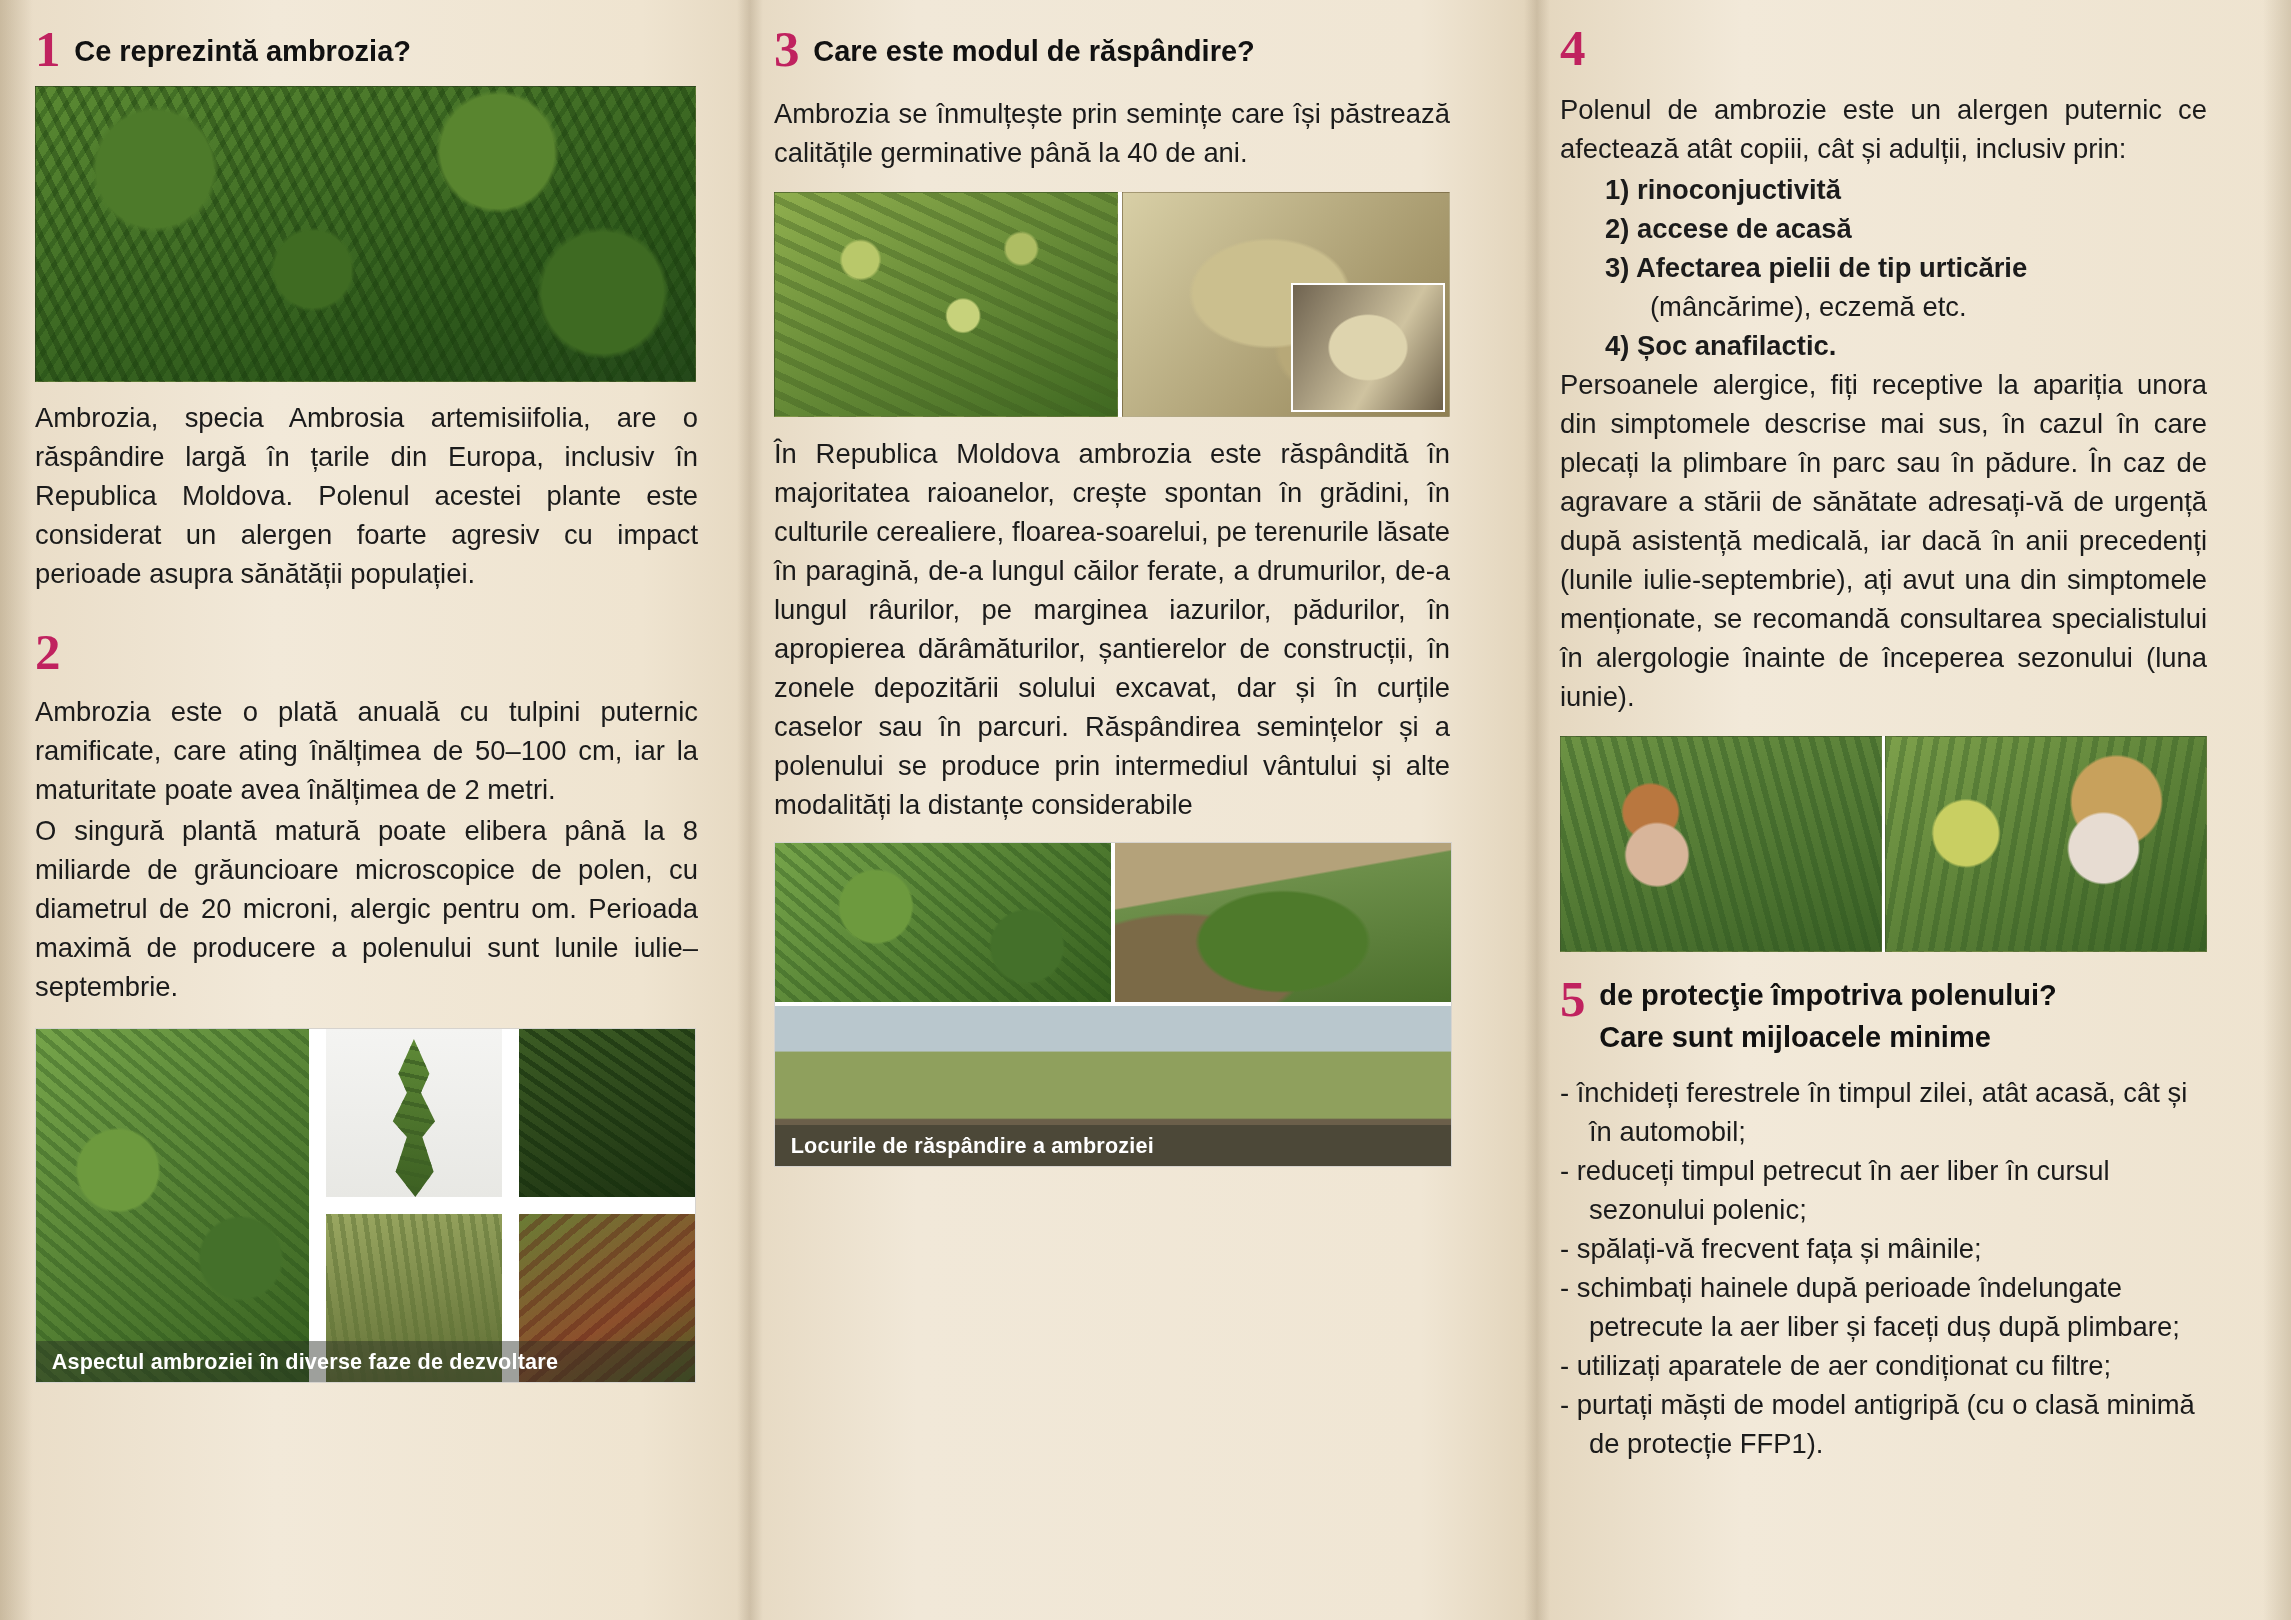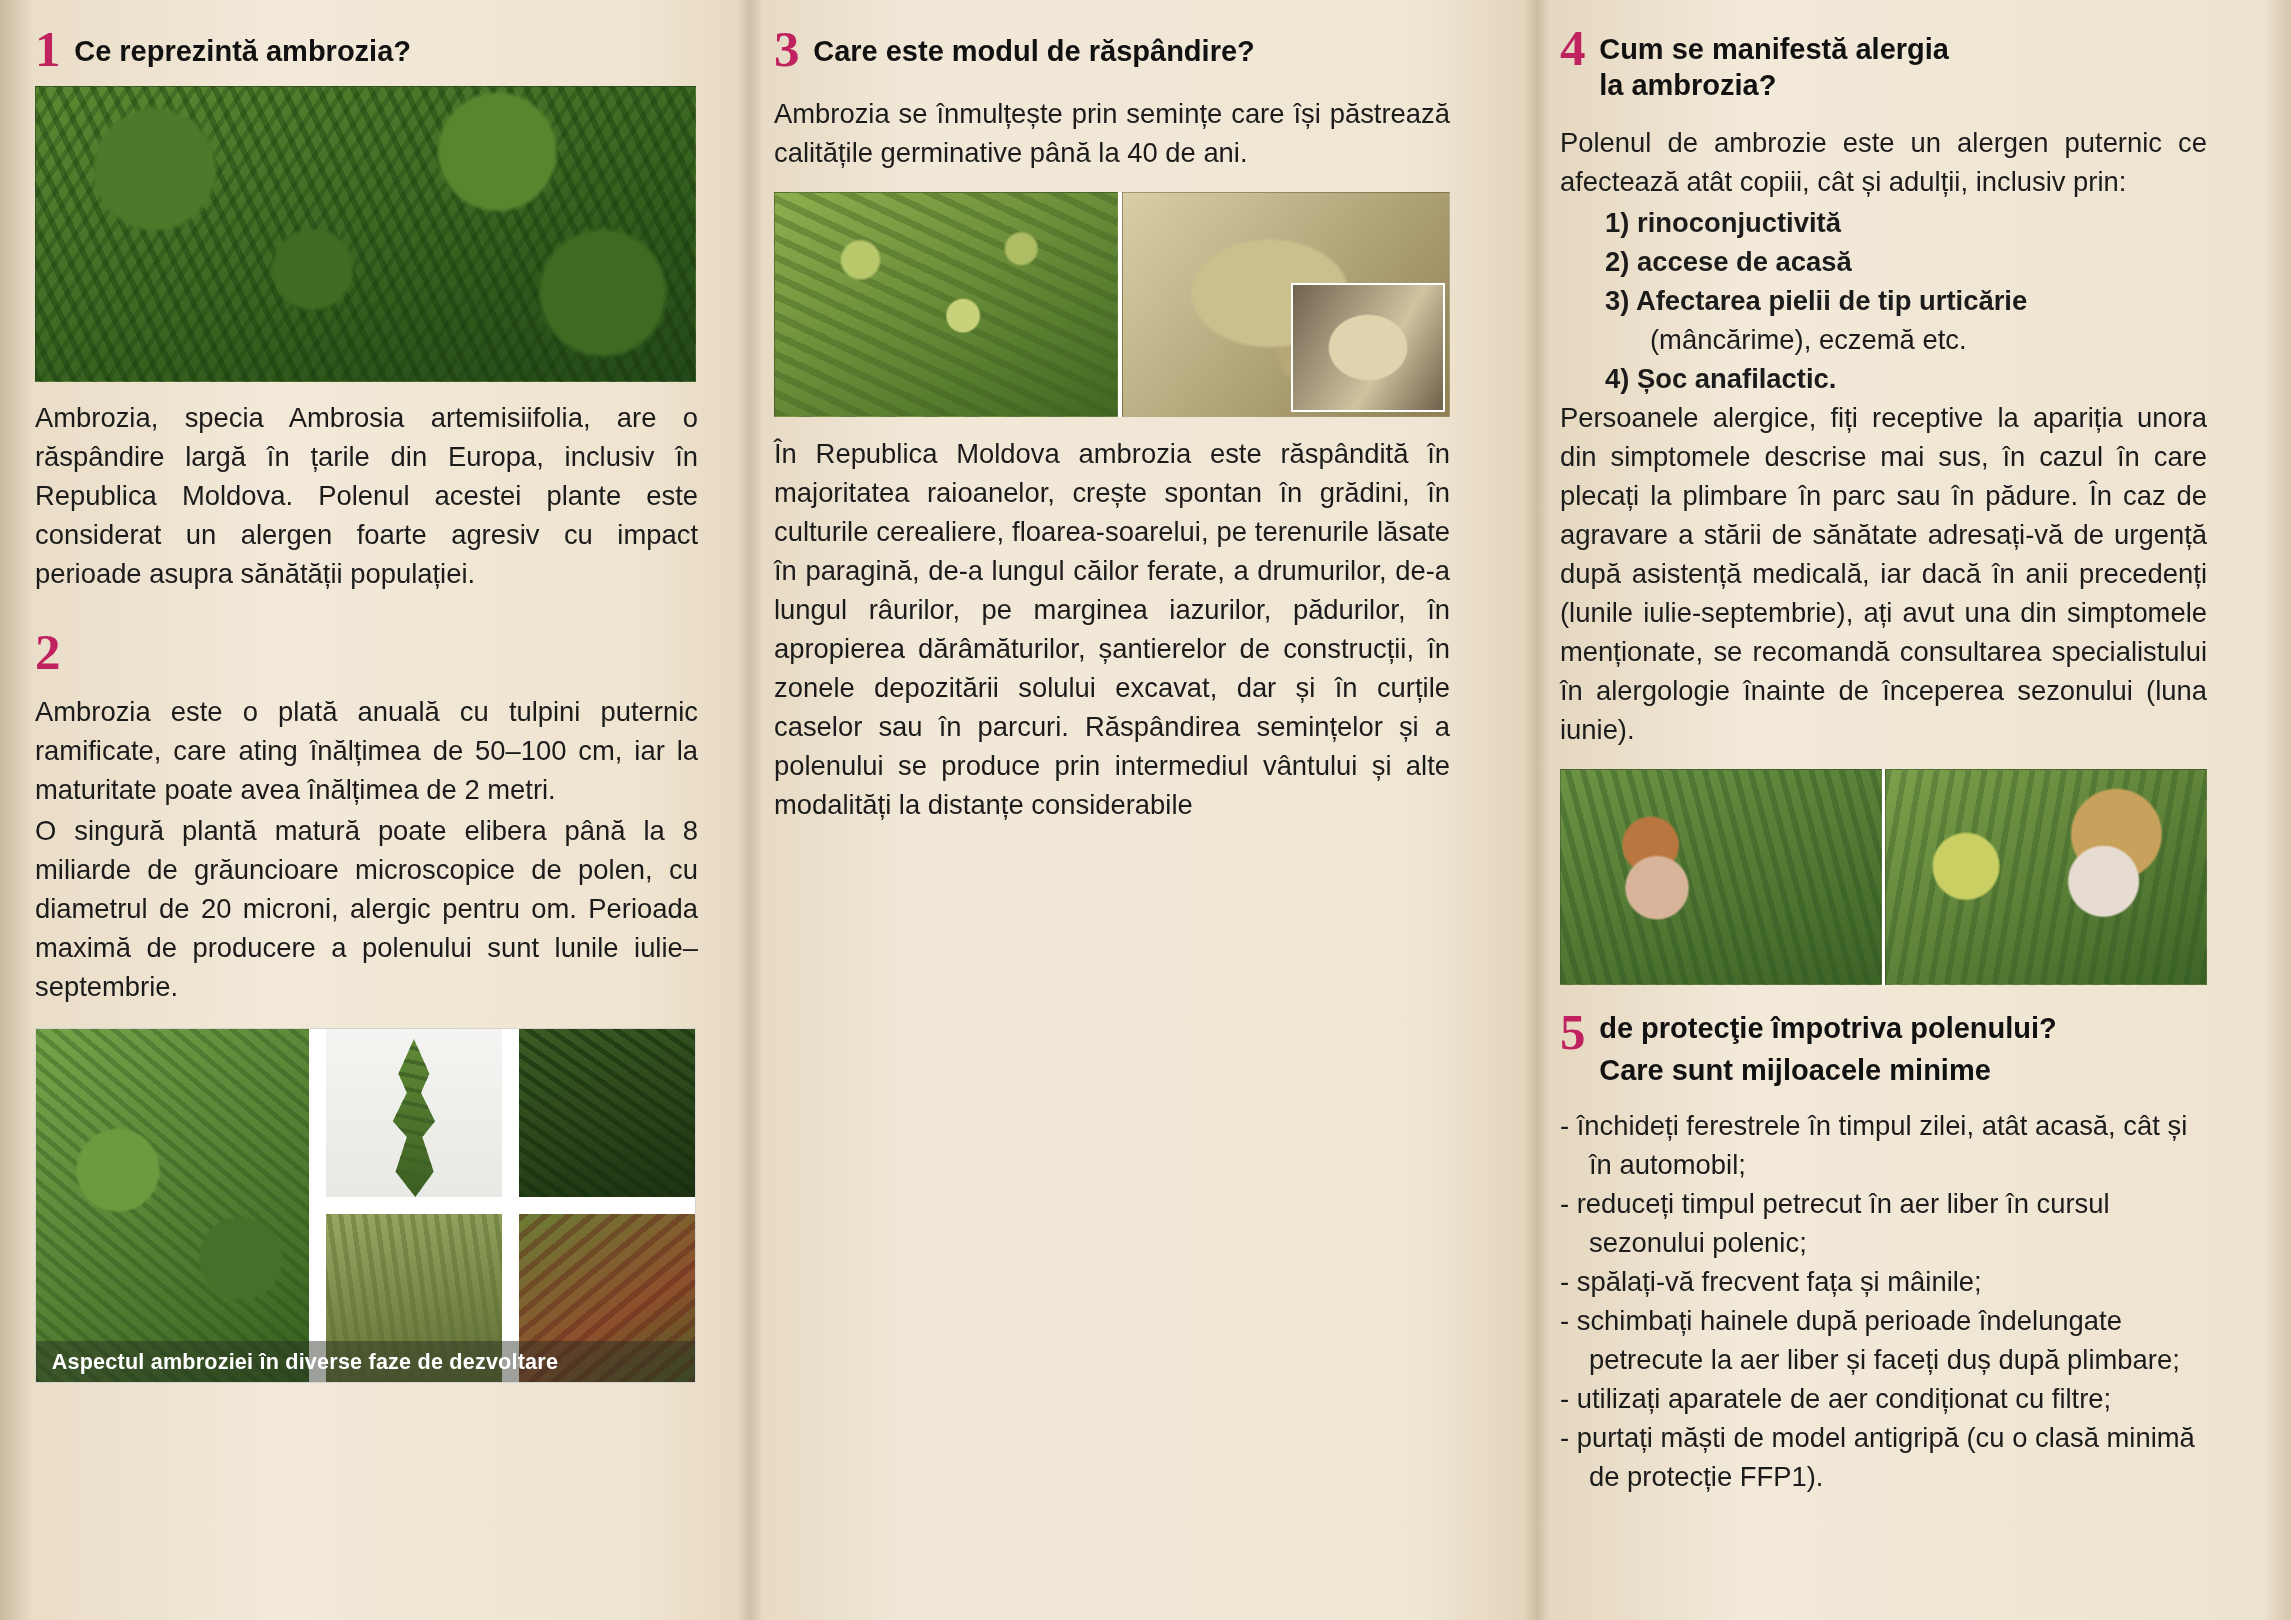--- a/index.html
+++ b/index.html
@@ -199,30 +199,32 @@
 
     <div style="width:676px;height:225px;margin:19.6px 0 17.6px 0;display:grid;grid-template-columns:1.05fr 1fr;gap:3.9px;background:#fff;">
       <div class="photo flowerbud"></div>
       <div class="photo seedmacro" style="position:relative;">
         <div class="seedmacro2" style="position:absolute;right:3.9px;bottom:3.9px;width:46%;height:56%;border:2px solid #fff;"></div>
       </div>
     </div>
 
     <p class="para just" style="width:676px;">În Republica Moldova ambrozia este răspândită în majoritatea raioanelor, crește spontan în grădini, în culturile cerealiere, floarea-soarelui, pe terenurile lăsate în paragină, de-a lungul căilor ferate, a drumurilor, de-a lungul râurilor, pe marginea iazurilor, pădurilor, în apropierea dărâmăturilor, șantierelor de construcții, în zonele depozitării solului excavat, dar și în curțile caselor sau în parcuri. Răspândirea semințelor și a polenului se produce prin intermediul vântului și alte modalități la distanțe considerabile</p>
 
+    <div class="photo" style="width:676px;height:323px;margin:17.6px 0 0 0;display:grid;grid-template-columns:1fr 1fr;grid-template-rows:1fr 1fr;gap:3.9px;background:#fff;">
+      <div class="leafy2"></div>
+      <div class="bush"></div>
+      <div class="roadside" style="grid-column:1 / span 2;"></div>
+      <div class="cap">Locurile de răspândire a ambroziei</div>
+    </div>
   </div>
 
   <div class="col col3" style="padding-top:25.5px;">
 
     <div class="qhead">
       <div class="qnum">4</div>
-      <div>
-        <div class="qtitle">Cum se manifestă alergia</div>
-        <div class="qtitle" style="padding-top:0;">la ambrozia?</div>
-      </div>
     </div>
 
     <p class="para just" style="width:647px;margin-top:19.6px;">Polenul de ambrozie este un alergen puternic ce afectează atât copiii, cât și adulții, inclusiv prin:</p>
 
     <ol class="alist" style="width:647px;margin-top:2px;">
       <li>
         <span>1)</span>
         <span>rinoconjuctivită</span>
       </li>
       <li>

